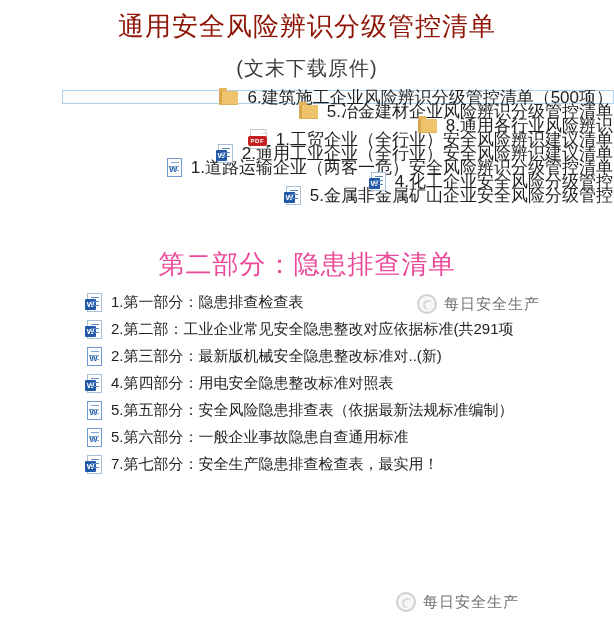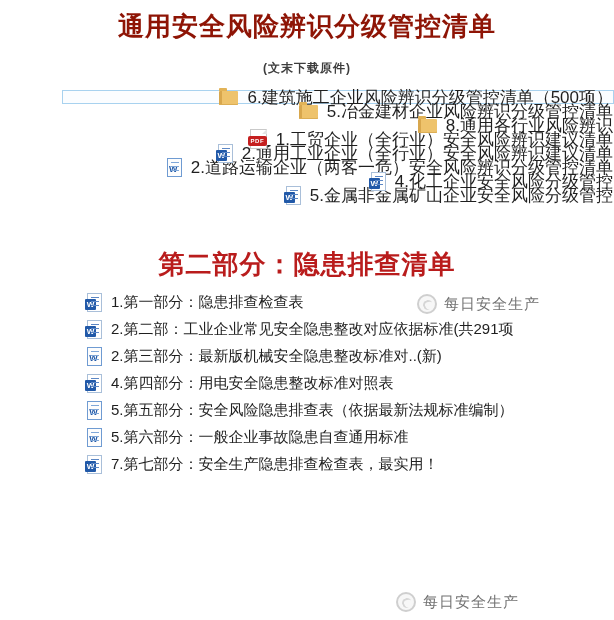--- a/index.html
+++ b/index.html
@@ -2,29 +2,28 @@
 <html><head>
 <meta charset="utf-8">
 <style>
   html,body{margin:0;padding:0;}
   body{
     width:614px;height:620px;overflow:hidden;background:#ffffff;
     font-family:"Liberation Sans",sans-serif;color:#1f1f1f;position:relative;
   }
   
   .sec-title{
-    text-align:center;font-weight:bold;font-size:26px;line-height:32px;
+    text-align:center;font-weight:normal;font-size:26px;line-height:32px;
     letter-spacing:1px;
   }
   .title1{margin-top:10px;color:#8e1405;}
-  .title2{margin-top:46px;color:#b91c1c;}
+  .title2{margin-top:46px;color:#ec4899;}
   .subtitle{
-    text-align:center;font-size:12px;line-height:26px;color:#3d3d3d;margin-top:13px;
+    text-align:center;font-size:20px;line-height:26px;color:#3d3d3d;margin-top:13px;
     letter-spacing:1px;
-    font-weight:bold;
   }
   
   .file-list{margin-top:9px;}
   .list1{margin-left:62px;}
   .list2{margin-left:86px;}
   .row{
     display:flex;align-items:center;gap:9px;
     border:1px solid transparent;box-sizing:border-box;
   }
   .list1 .row{height:14px;font-size:17px;justify-content:flex-end;}
@@ -125,21 +124,21 @@
   <div class="row">
     <span class="ic word">
         <i class="wbox">W</i>
       </span>
     <span class="lbl">2.通用工业企业（全行业）安全风险辨识建议清单</span>
   </div>
   <div class="row">
     <span class="ic word-alt">
         <i class="wbox">W</i>
       </span>
-    <span class="lbl">2.道路运输企业（两客一危）安全风险辨识分级管控清单</span>
+    <span class="lbl">1.道路运输企业（两客一危）安全风险辨识分级管控清单</span>
   </div>
   <div class="row">
     <span class="ic word">
         <i class="wbox">W</i>
       </span>
     <span class="lbl">4.化工企业安全风险分级管控</span>
   </div>
   <div class="row">
     <span class="ic word">
         <i class="wbox">W</i>

